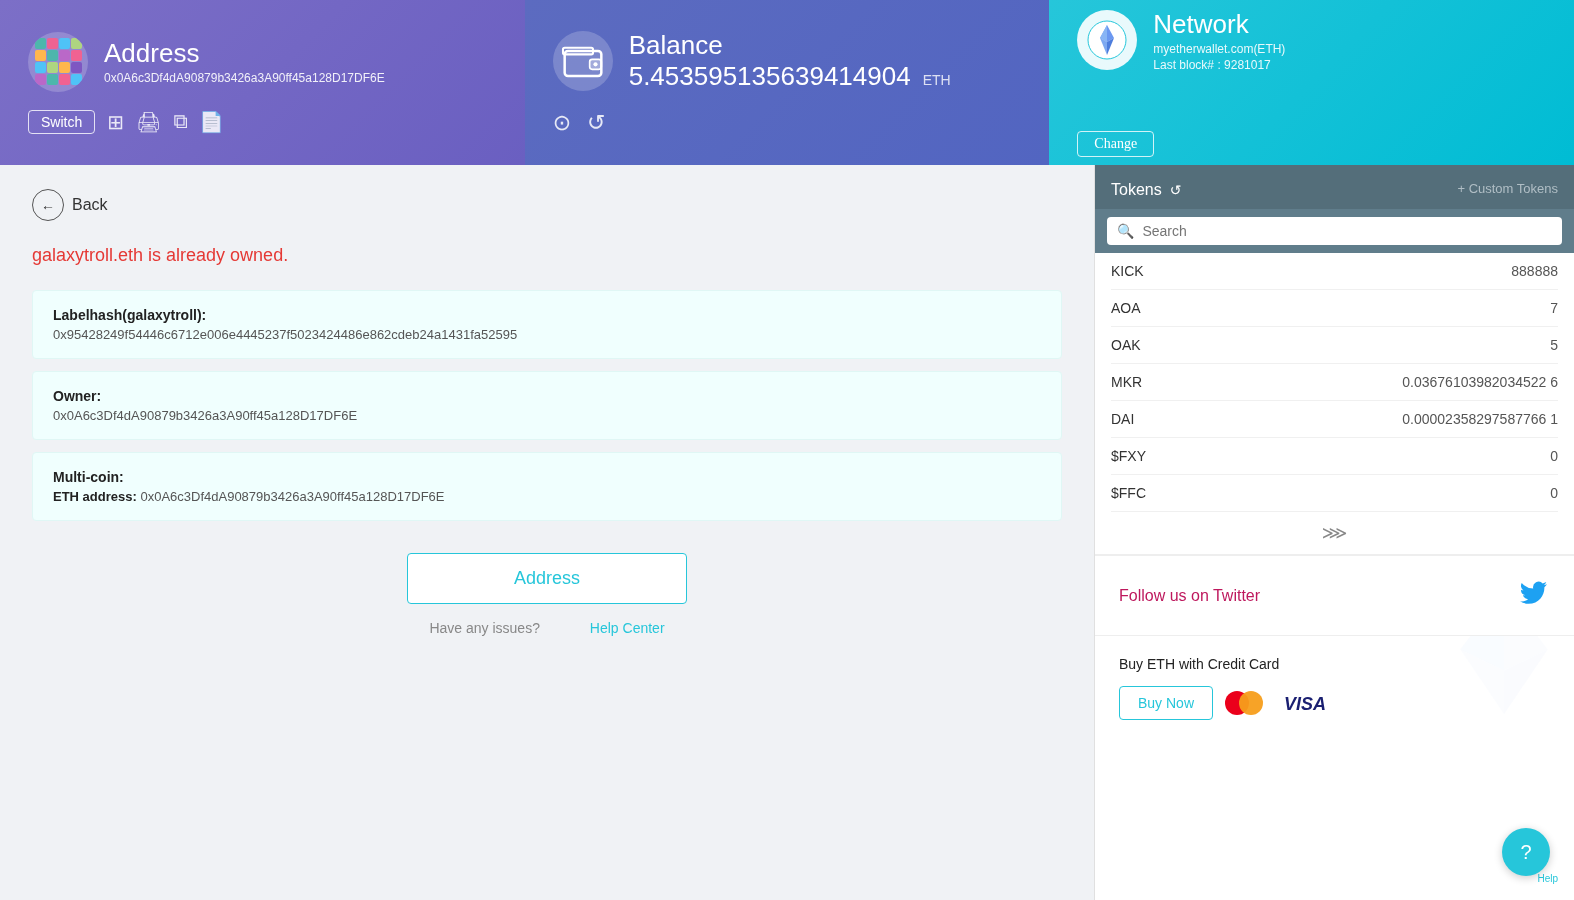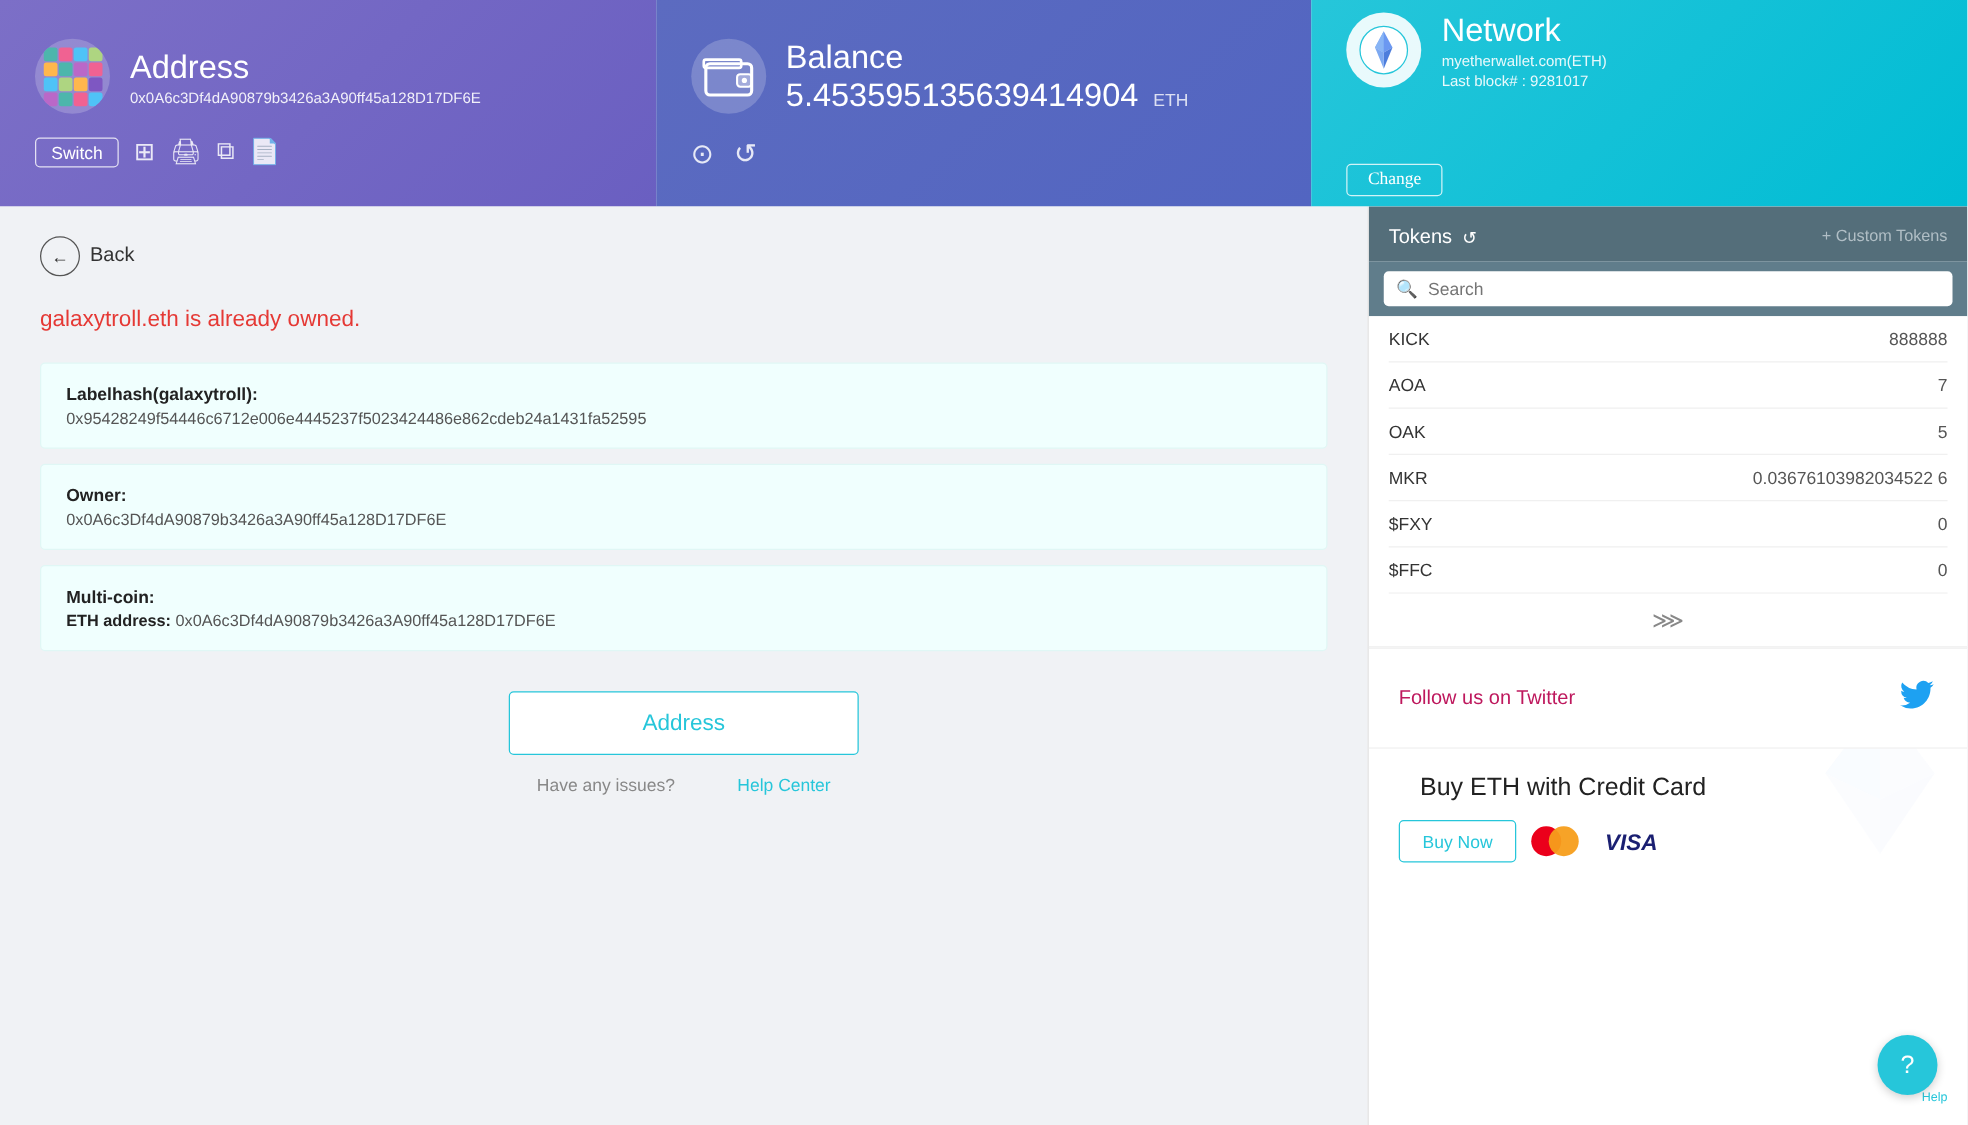--- a/index.html
+++ b/index.html
@@ -290,21 +290,21 @@
     .twitter-text { font-size: 16px; font-weight: 500; color: #be185d; }
     .twitter-icon { color: #1da1f2; font-size: 28px; cursor: pointer; }
 
     
     .buy-eth-section {
       padding: 20px 24px;
       background: #fff;
       position: relative;
       overflow: hidden;
     }
-    .buy-eth-title { font-size: 20px; font-weight: 500; color: #222; margin-bottom: 14px; margin-left: 17px; }
+    .buy-eth-title { font-size: 14px; font-weight: 500; color: #222; margin-bottom: 14px; }
     .buy-eth-row { display: flex; align-items: center; gap: 12px; }
     .buy-now-btn {
       border: 1.5px solid #26c6da;
       background: #fff;
       color: #26c6da;
       padding: 8px 18px;
       border-radius: 4px;
       font-size: 14px;
       cursor: pointer;
     }
@@ -511,20 +511,24 @@
       </div>
       <div class="token-row">
         <span class="token-name">OAK</span>
         <span class="token-amount">5</span>
       </div>
       <div class="token-row">
         <span class="token-name">MKR</span>
         <span class="token-amount">0.03676103982034522 6</span>
       </div>
       <div class="token-row">
+        <span class="token-name">DAI</span>
+        <span class="token-amount">0.00002358297587766 1</span>
+      </div>
+      <div class="token-row">
         <span class="token-name">$FXY</span>
         <span class="token-amount">0</span>
       </div>
       <div class="token-row">
         <span class="token-name">$FFC</span>
         <span class="token-amount">0</span>
       </div>
     </div>
 
     <div class="show-more">

